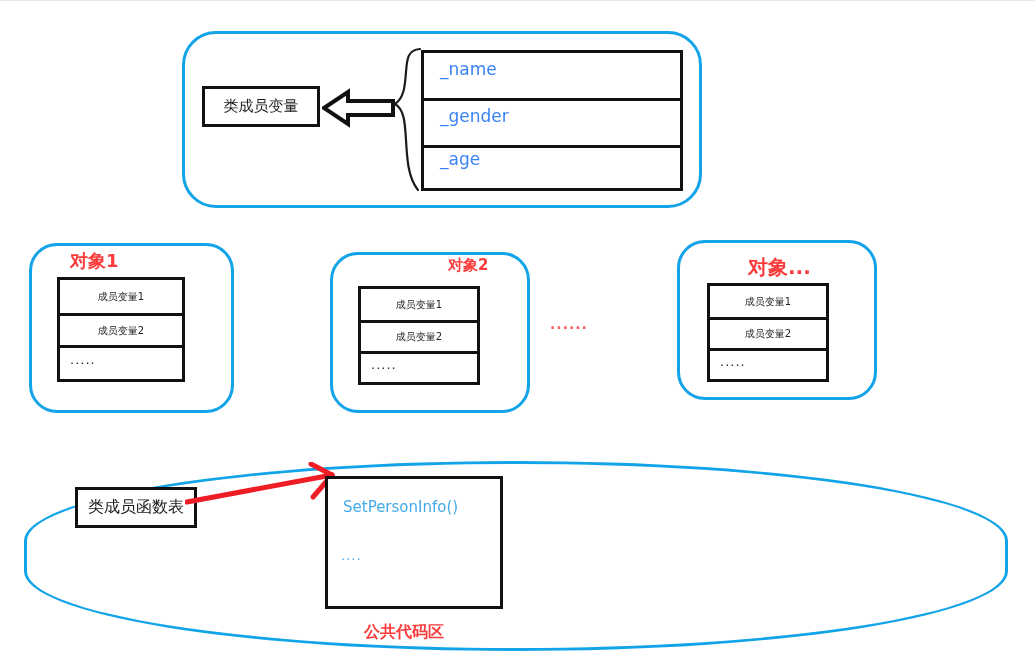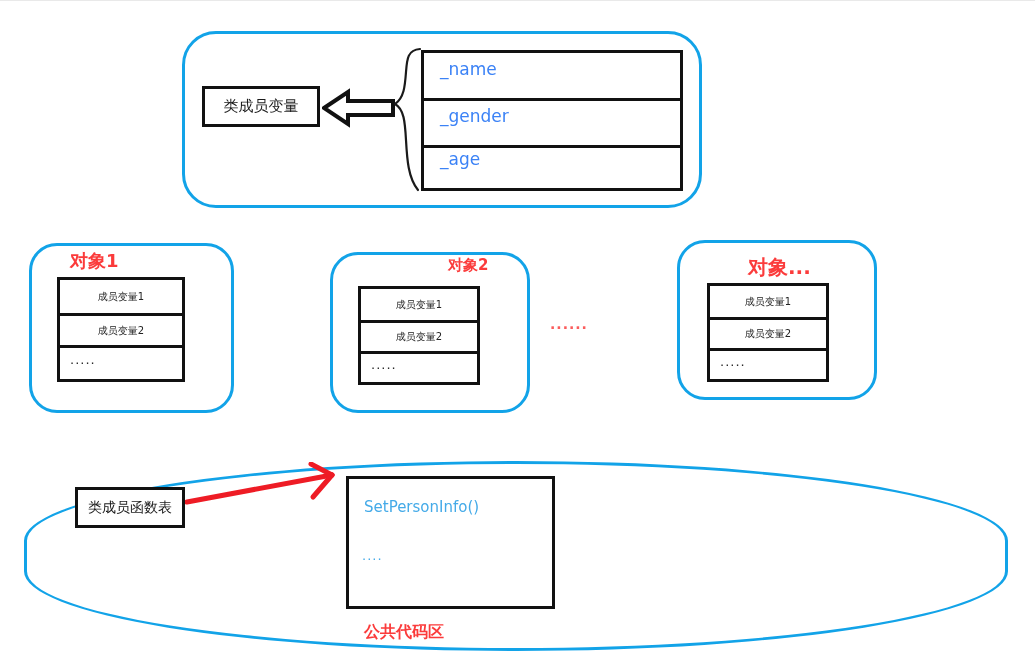--- a/index.html
+++ b/index.html
@@ -110,22 +110,22 @@
     font-size: 13px; color: #2a2a2a; padding-left: 10px; letter-spacing: 1px;
   }
 
   #mid-ellipsis { left: 550px; top: 320px; font-size: 14px; }
 
   
   #bottom-rect {
     left: 24px; top: 461px; width: 984px; height: 190px;
     border-radius: 50% / 42%;
   }
-  #func-table-box { left: 75px; top: 487px; width: 110px; height: 41px; font-size: 14px; }
-  #func-table { left: 325px; top: 476px; width: 209px; height: 133px; margin-left: 21px; }
+  #func-table-box { left: 75px; top: 487px; width: 122px; height: 41px; font-size: 16px; }
+  #func-table { left: 325px; top: 476px; width: 178px; height: 133px; }
   #func-table .cell { width: 100%; }
   #func-table .cell-text {
     font-size: 15px;
     color: #44aae8;
     padding-left: 15px;
     padding-bottom: 7px;
   }
   #func-table .cell.dots .cell-text {
     font-size: 13px; letter-spacing: 1px; padding-bottom: 6px; padding-left: 13px;
   }

